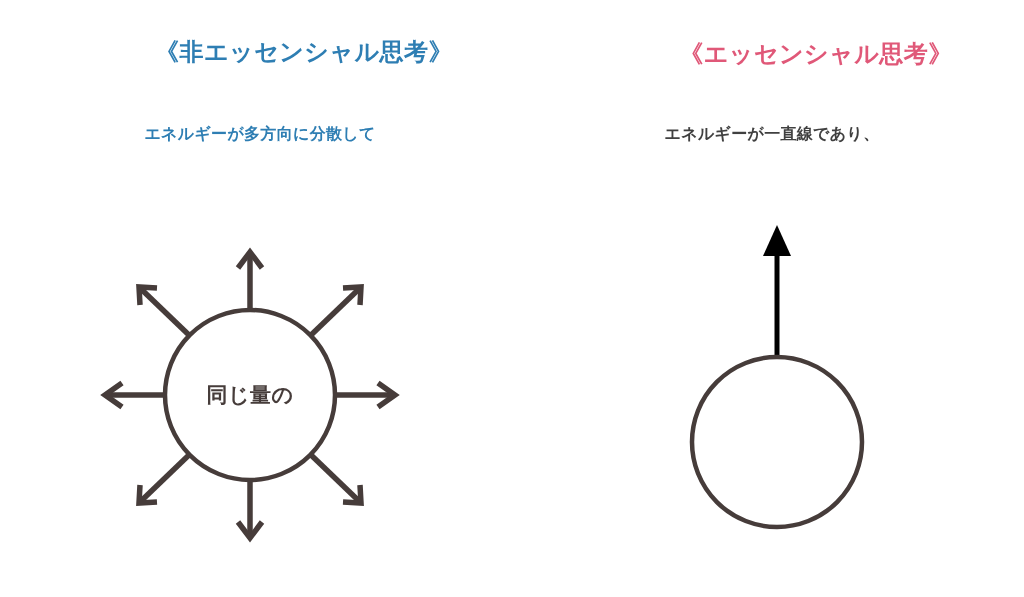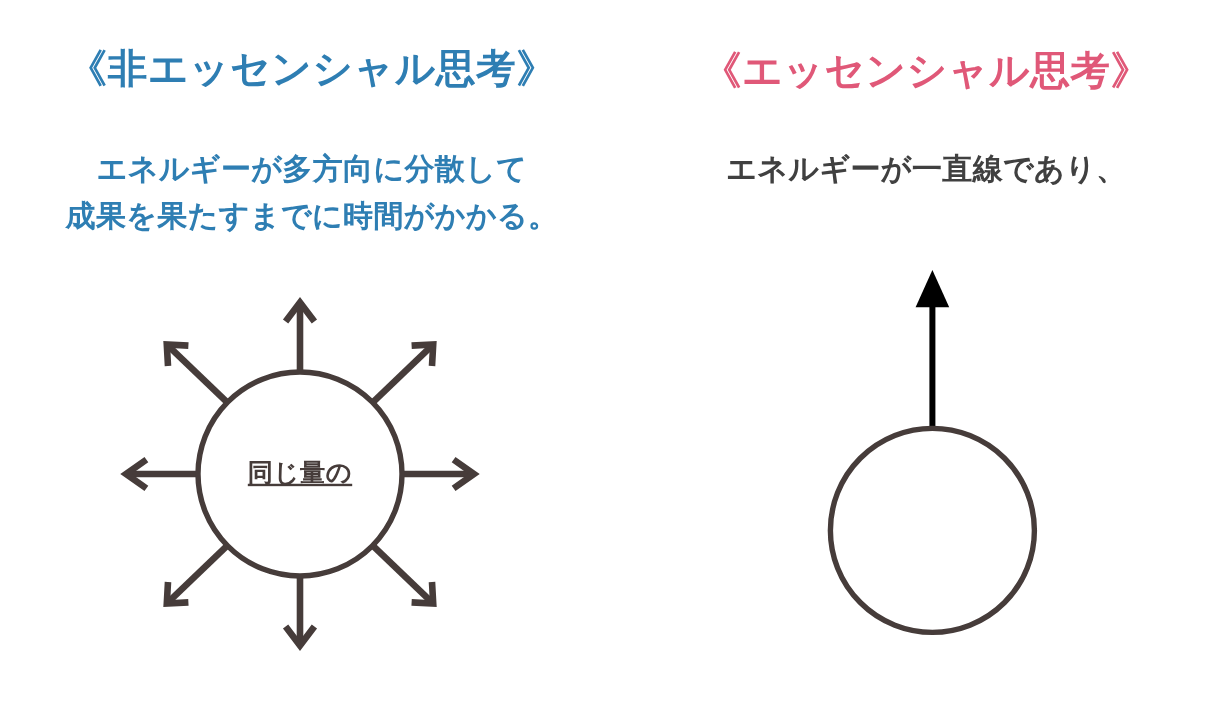--- a/index.html
+++ b/index.html
@@ -29,36 +29,37 @@
     height: 597px;
   }
   #col-left  { left: 0px;   width: 520px; }
   #col-right { left: 520px; width: 504px; }
 
   
   .heading {
     position: absolute;
     width: 100%;
     text-align: center;
-    font-size: 33px;
+    font-size: 24px;
     font-weight: 700;
     letter-spacing: 0.5px;
     line-height: 1.15;
     white-space: nowrap;
+    margin-left: 44px;
     -webkit-font-smoothing: antialiased;
   }
   #heading-left  { top: 38px; color: #2E7EB3; }
   #heading-right { top: 40px; color: #E05878; }
 
   
   .subtitle {
     position: absolute;
     width: 100%;
     text-align: center;
-    font-size: 25px;
+    font-size: 16px;
     font-weight: 700;
     line-height: 1.55;
     letter-spacing: 0.3px;
     -webkit-font-smoothing: antialiased;
   }
   #subtitle-left  { top: 122px; color: #2E7EB3; }
   #subtitle-right { top: 122px; color: #404040; }
   .subtitle .line { display: block; }
 
   
@@ -77,38 +78,36 @@
     position: absolute;
     text-align: right;
     color: #463C3A;
     font-size: 21px;
     font-weight: 700;
     line-height: 1.32;
     letter-spacing: 0.5px;
     -webkit-font-smoothing: antialiased;
     white-space: nowrap;
     transform: translate(-50%, -50%);
-    text-decoration: underline;
   }
   .circle-label .line { display: block; }
 
   #circle-label-left  { left: 250px; top: 395px; }
 </style>
 </head>
 <body>
 
 <div id="canvas" style="background: rgb(255, 255, 255);">
 
   <div class="column" id="col-left">
 
     <div class="heading" id="heading-left">《非エッセンシャル思考》</div>
 
     <div class="subtitle" id="subtitle-left">
       <span class="line">エネルギーが多方向に分散して</span>
-      <span class="line">成果を果たすまでに時間がかかる。</span>
     </div>
 
     <div class="diagram">
       <svg width="520" height="597" viewBox="0 0 520 597" xmlns="http://www.w3.org/2000/svg">
         <g fill="none" stroke="#463C3A" stroke-width="5.5" stroke-linecap="butt" stroke-linejoin="miter">
 
           <g>
             <line x1="250" y1="318" x2="250" y2="253"></line>
             <polyline points="238,268 250,252 262,268" stroke-width="5.5"></polyline>
           </g>

